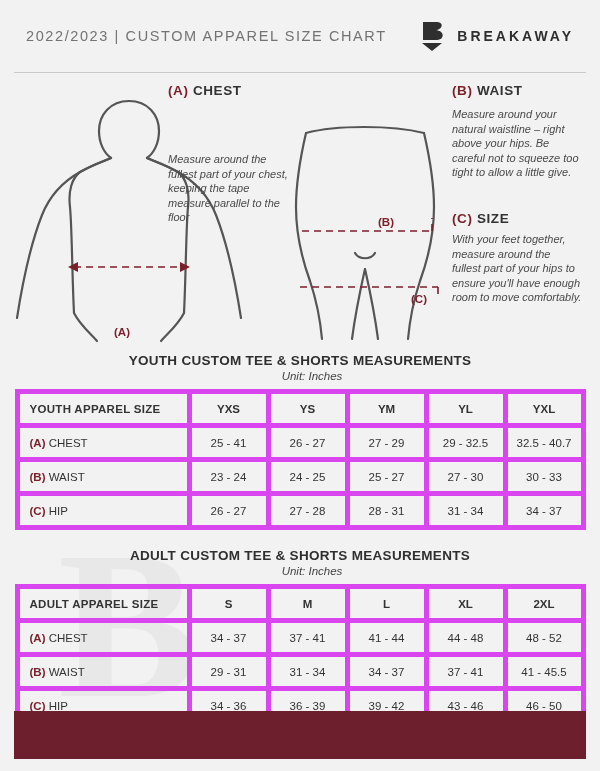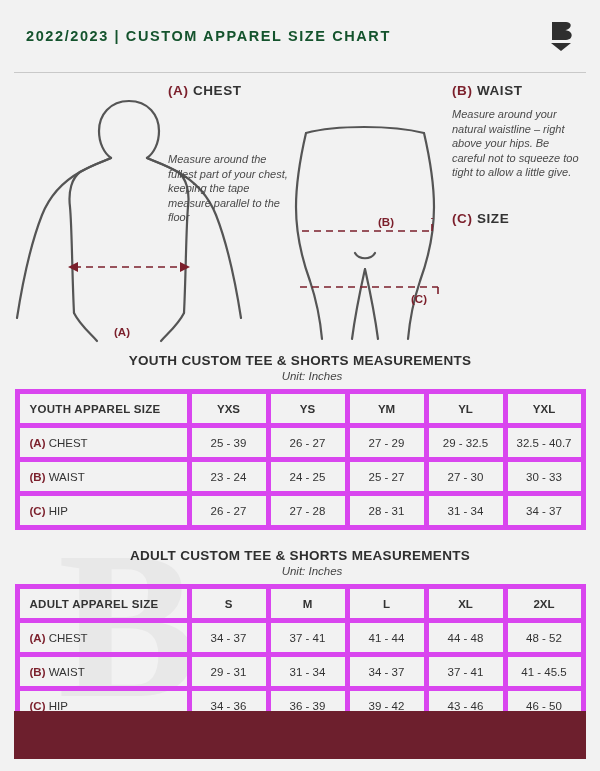--- a/index.html
+++ b/index.html
@@ -41,23 +41,23 @@
     z-index: 2;
     height: 72px;
     display: flex;
     align-items: center;
     justify-content: space-between;
     padding: 0 26px;
     box-sizing: border-box;
   }
   .header-title {
     font-size: 14.5px;
-    font-weight: bold;
+    font-weight: normal;
     letter-spacing: 1.6px;
-    color: #14532d;
+    color: #737373;
     white-space: nowrap;
   }
   .brand {
     display: flex;
     align-items: center;
     gap: 12px;
   }
   .brand-mark {
     width: 26px;
     height: 32px;
@@ -181,20 +181,21 @@
   <div class="header">
     <div class="header-title">2022/2023  |  CUSTOM APPAREL SIZE CHART</div>
     <div class="brand">
       <div class="brand-mark">
         <svg width="26" height="32" viewBox="0 0 26 32">
           <path d="M5 2 L18 2 C23 2 24 6 21 8.6 C19.6 9.8 17.5 10.2 17.5 10.2 C17.5 10.2 21.5 10.6 23 13 C25 16.2 22.5 20 18 20 L5 20 Z" fill="#2f2f2f"></path>
           <rect x="4" y="2" width="2.6" height="18" fill="#2f2f2f"></rect>
           <path d="M3 23 L23 23 L13 31 Z" fill="#2f2f2f"></path>
         </svg>
       </div>
+      <div class="brand-name">BREAKAWAY</div>
     </div>
   </div>
   <div class="hr"></div>
 
   <div class="illus">
     <svg width="600" height="272" viewBox="0 0 600 272">
 
       <g fill="none" stroke="#555" stroke-width="2.2" stroke-linecap="round" stroke-linejoin="round">
         <path d="M129 28 C110 28 99 42 99 58 C99 70 104 80 111 85
                  C104 88 92 92 80 99
@@ -253,20 +254,21 @@
     <div class="note-title" style="left:452px; top:10px;">
       <span class="mark">(B)</span>
       <span class="word">WAIST</span>
     </div>
     <div class="note" style="left:452px; top:34px; width:128px;">Measure around your natural waistline – right above your hips. Be careful not to squeeze too tight to allow a little give.</div>
 
     <div class="note-title" style="left:452px; top:138px;">
       <span class="mark">(C)</span>
       <span class="word">SIZE</span>
     </div>
+    <div class="note" style="left:452px; top:159px; width:130px;">With your feet together, measure around the fullest part of your hips to ensure you'll have enough room to move comfortably.</div>
   </div>
 
   <div class="table-block">
     <div class="tbl-title">YOUTH CUSTOM TEE &amp; SHORTS MEASUREMENTS</div>
     <div class="tbl-unit">Unit: Inches</div>
     <table>
       <colgroup>
         <col style="width:172px">
           <col style="width:79px">
           <col style="width:79px">
@@ -283,21 +285,21 @@
           <th>YL</th>
           <th>YXL</th>
         </tr>
       </thead>
       <tbody>
         <tr>
           <td class="rowhead">
             <span class="mark">(A)</span>
             <span>CHEST</span>
           </td>
-          <td>25 - 39</td>
+          <td>25 - 41</td>
           <td>26 - 27</td>
           <td>27 - 29</td>
           <td>29 - 32.5</td>
           <td>32.5 - 40.7</td>
         </tr>
         <tr>
           <td class="rowhead">
             <span class="mark">(B)</span>
             <span>WAIST</span>
           </td>

